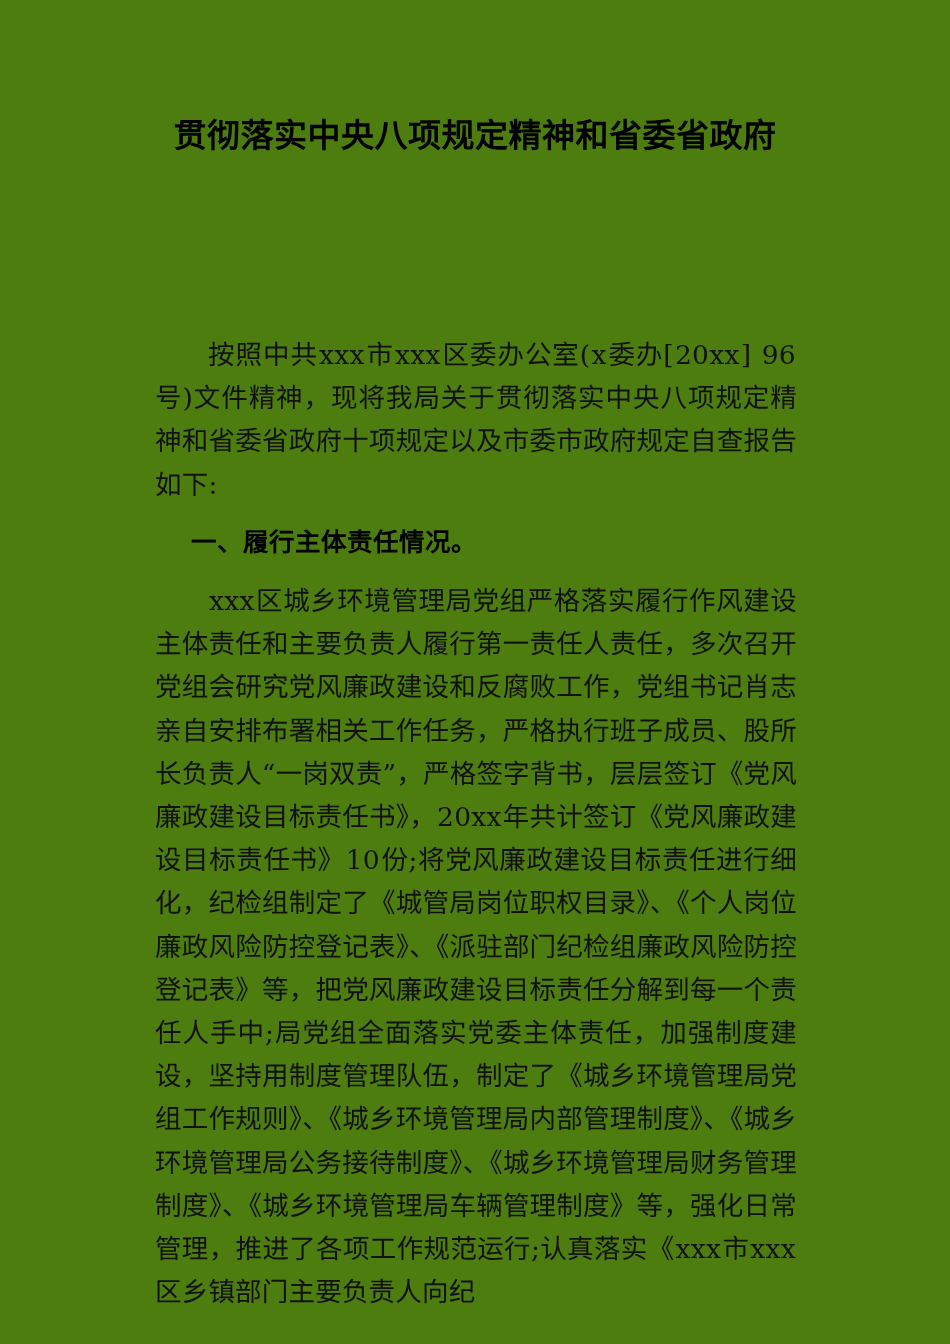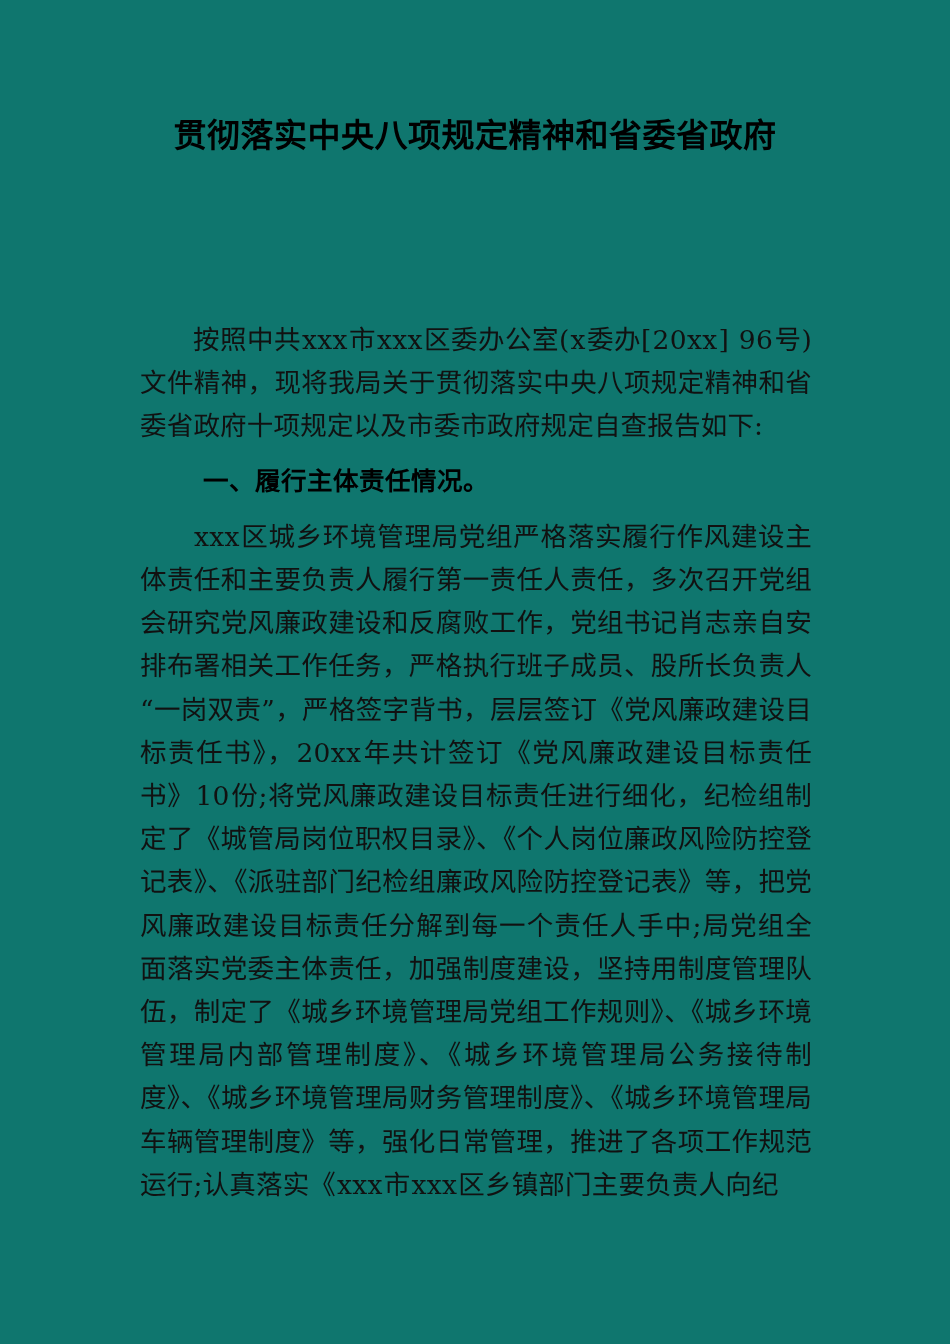--- a/index.html
+++ b/index.html
@@ -6,21 +6,21 @@
   html, body {
     margin: 0;
     padding: 0;
     background: #ffffff;
   }
 
   .page {
     position: relative;
     width: 950px;
     height: 1344px;
-    background: #0f766e;
+    background: #4d7c0f;
     margin: 0 auto;
     overflow: hidden;
     box-sizing: border-box;
   }
 
   
   .doc-title {
     position: absolute;
     left: 140px;
     top: 108px;
@@ -47,38 +47,38 @@
   }
 
   .para {
     font-family: "DejaVu Serif", "Liberation Serif", serif;
     font-size: 26.5px;
     line-height: 43.2px;
     color: #111111;
     text-align: justify;
     text-align-last: left;
     text-justify: inter-character;
-    margin: 0;
+    margin: 15px;
     letter-spacing: 0.2px;
     -webkit-font-smoothing: antialiased;
   }
 
   .para.indent {
     text-indent: 2em;
   }
 
   
   .section-heading {
     font-family: "DejaVu Sans", "Liberation Sans", sans-serif;
     font-weight: bold;
     font-size: 25.5px;
     line-height: 43.2px;
     color: #000000;
     text-indent: 2em;
-    margin: 12px;
+    margin: 0;
     letter-spacing: 0.5px;
   }
 
   
   .lat {
     font-family: "DejaVu Serif", "Liberation Serif", serif;
     letter-spacing: 0.3px;
     padding: 0 1px;
   }
 </style>

